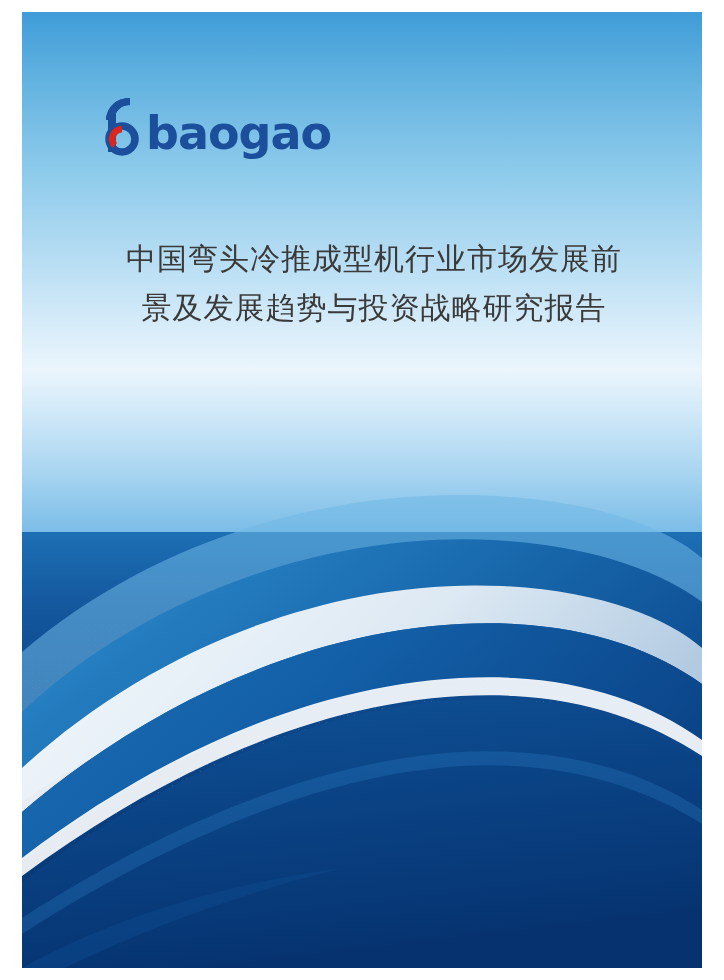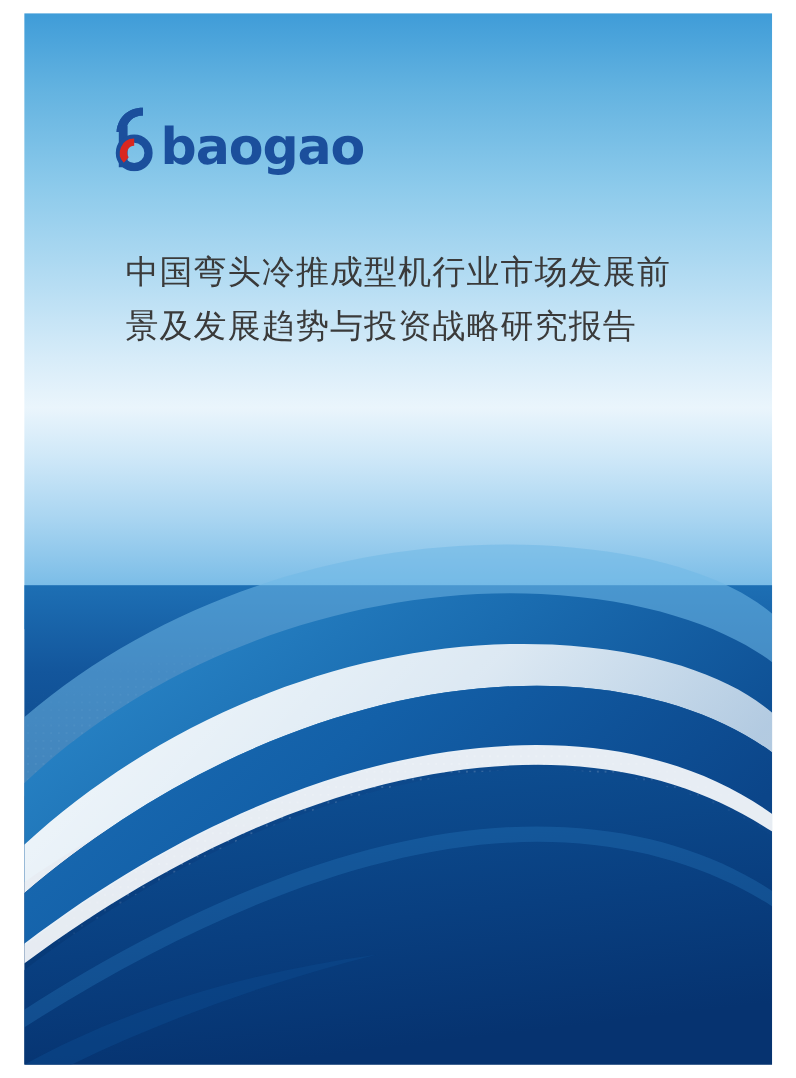--- a/index.html
+++ b/index.html
@@ -108,28 +108,29 @@
     font-size: 14.5px;
     color: #1b4f9c;
     letter-spacing: 3px;
     white-space: nowrap;
   }
 
   
   .title {
     position: absolute;
     left: 92px;
-    top: 212px;
+    top: 225px;
     width: 520px;
-    font-family: Liberation Serif, serif;
+    font-family: Liberation Mono, monospace;
     font-size: 30px;
     line-height: 1.62;
     color: #3a3a3a;
     letter-spacing: 1px;
     font-weight: 500;
+    text-align: center;
   }
 </style>
 </head>
 <body>
 
 <div class="cover">
   <div class="panel">
 
     <div class="sky"></div>
     <div class="deep"></div>

